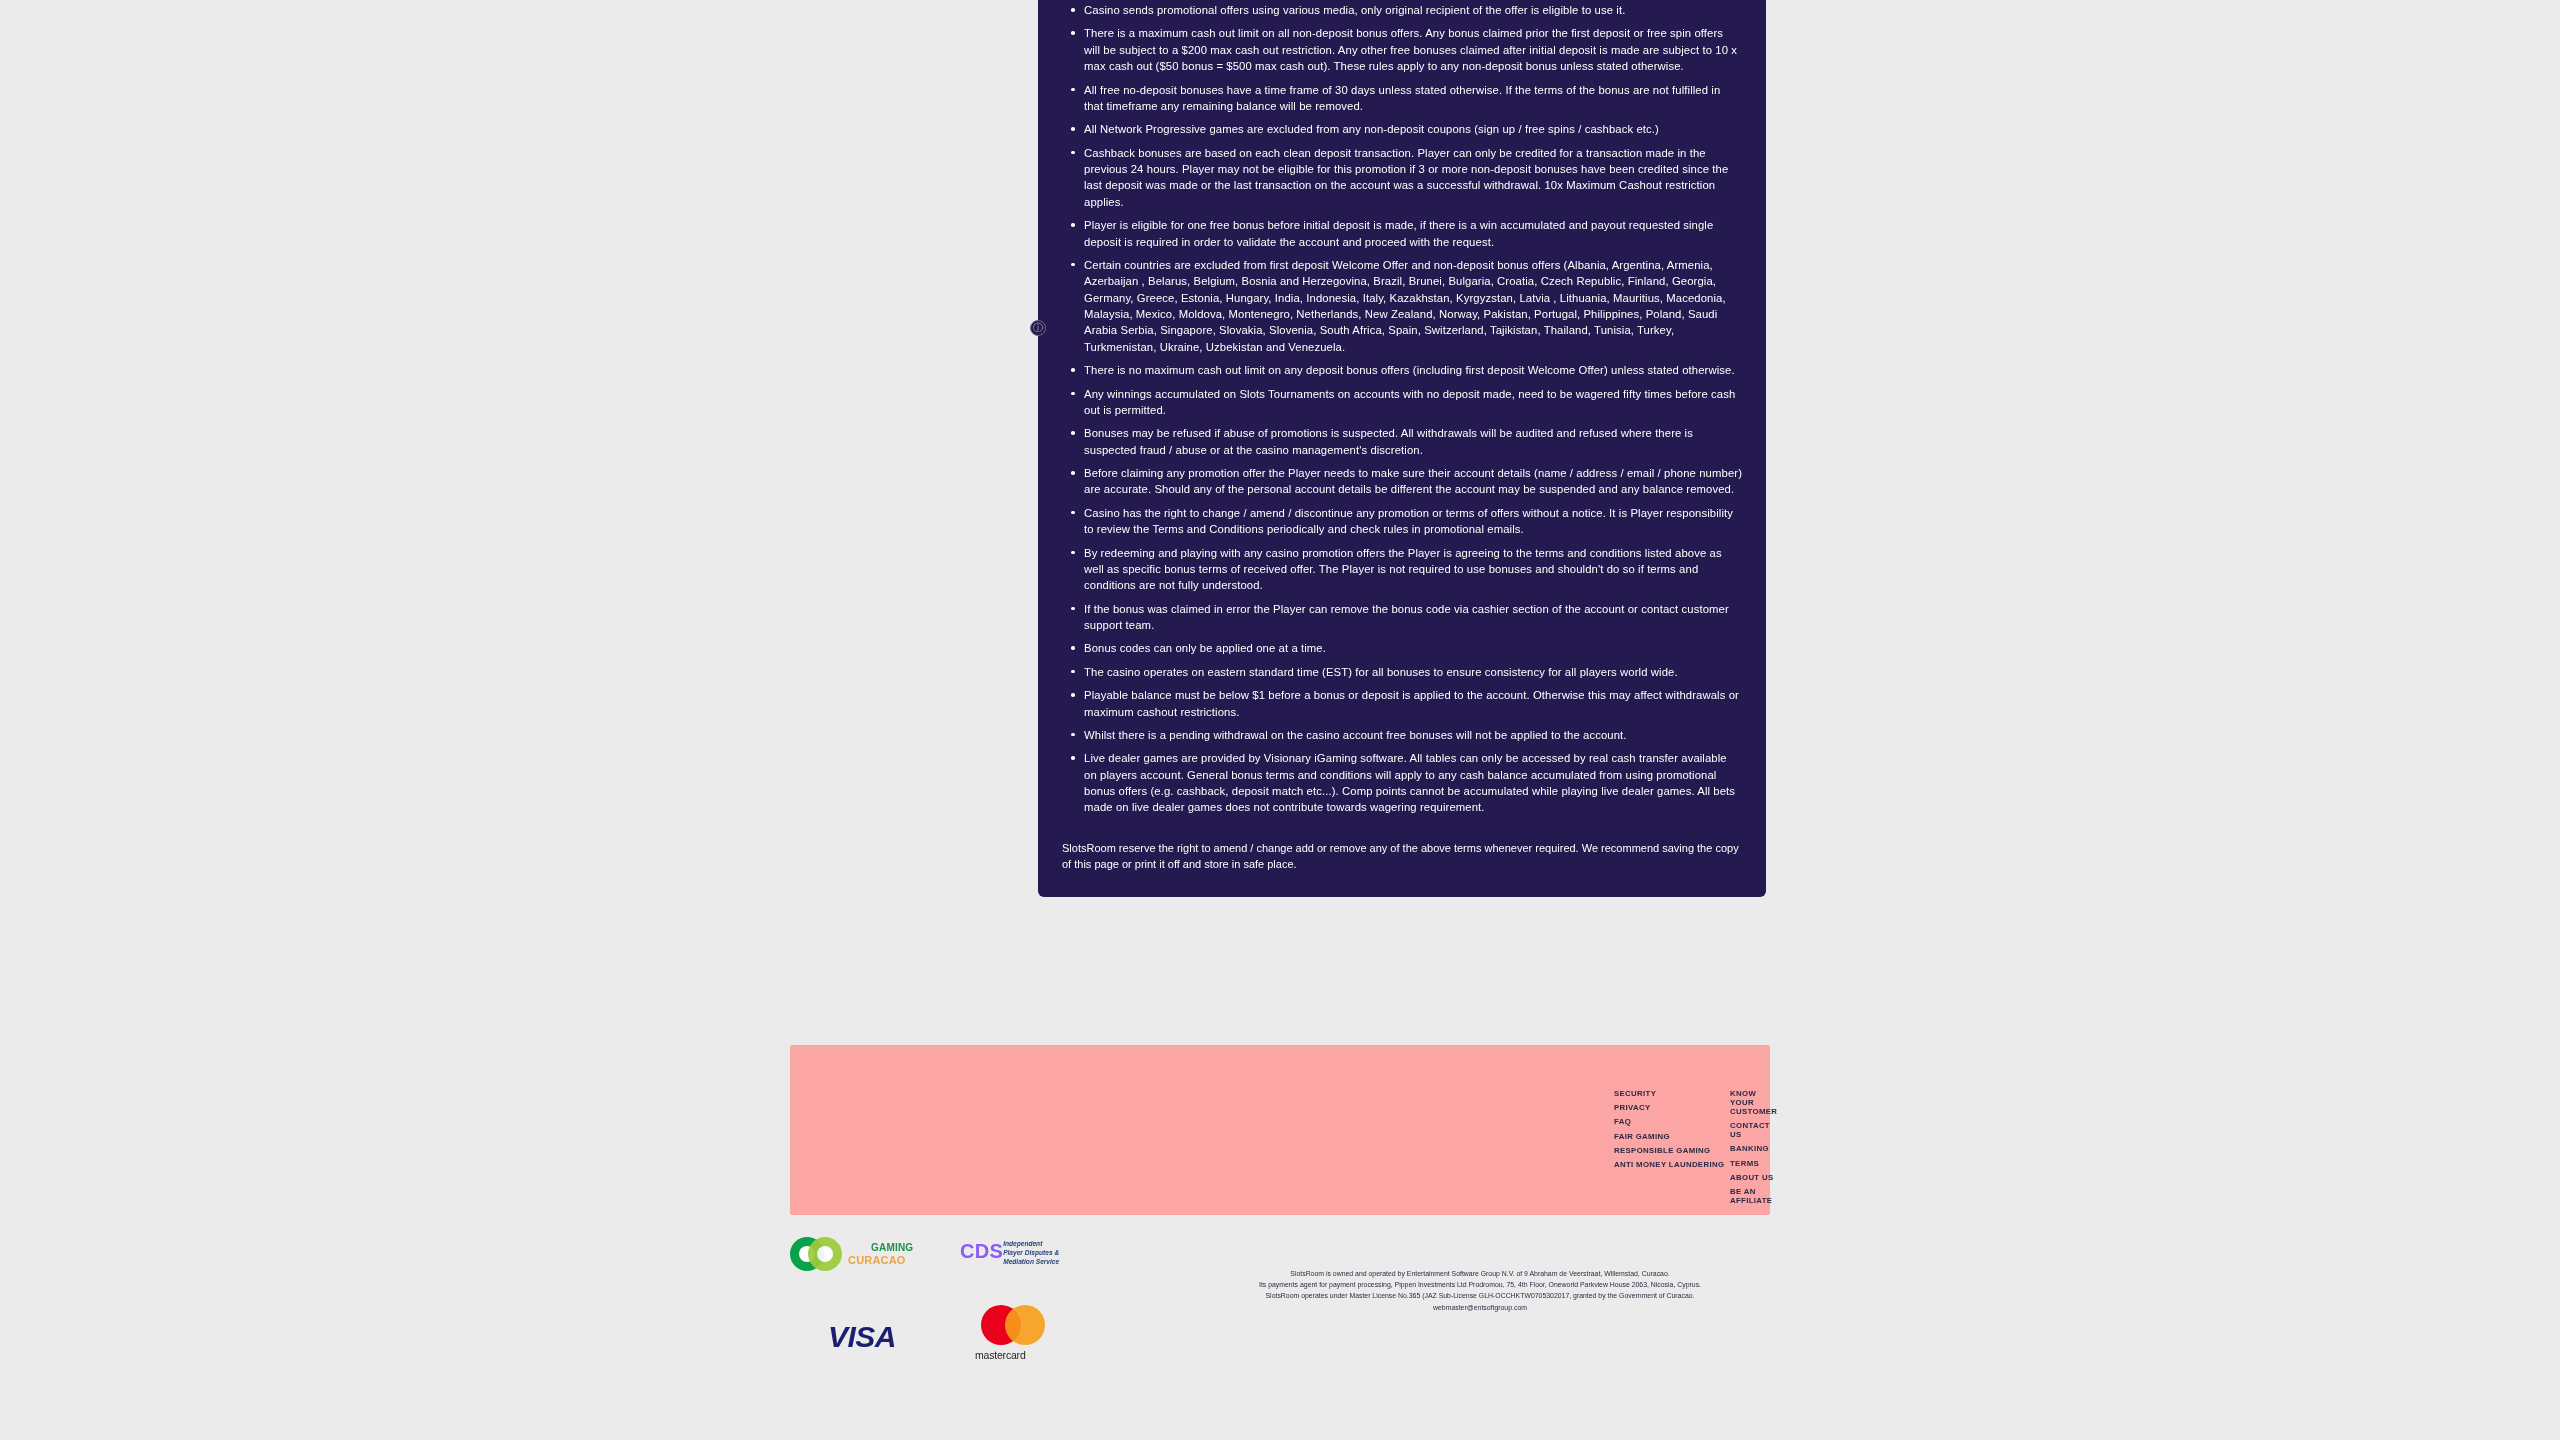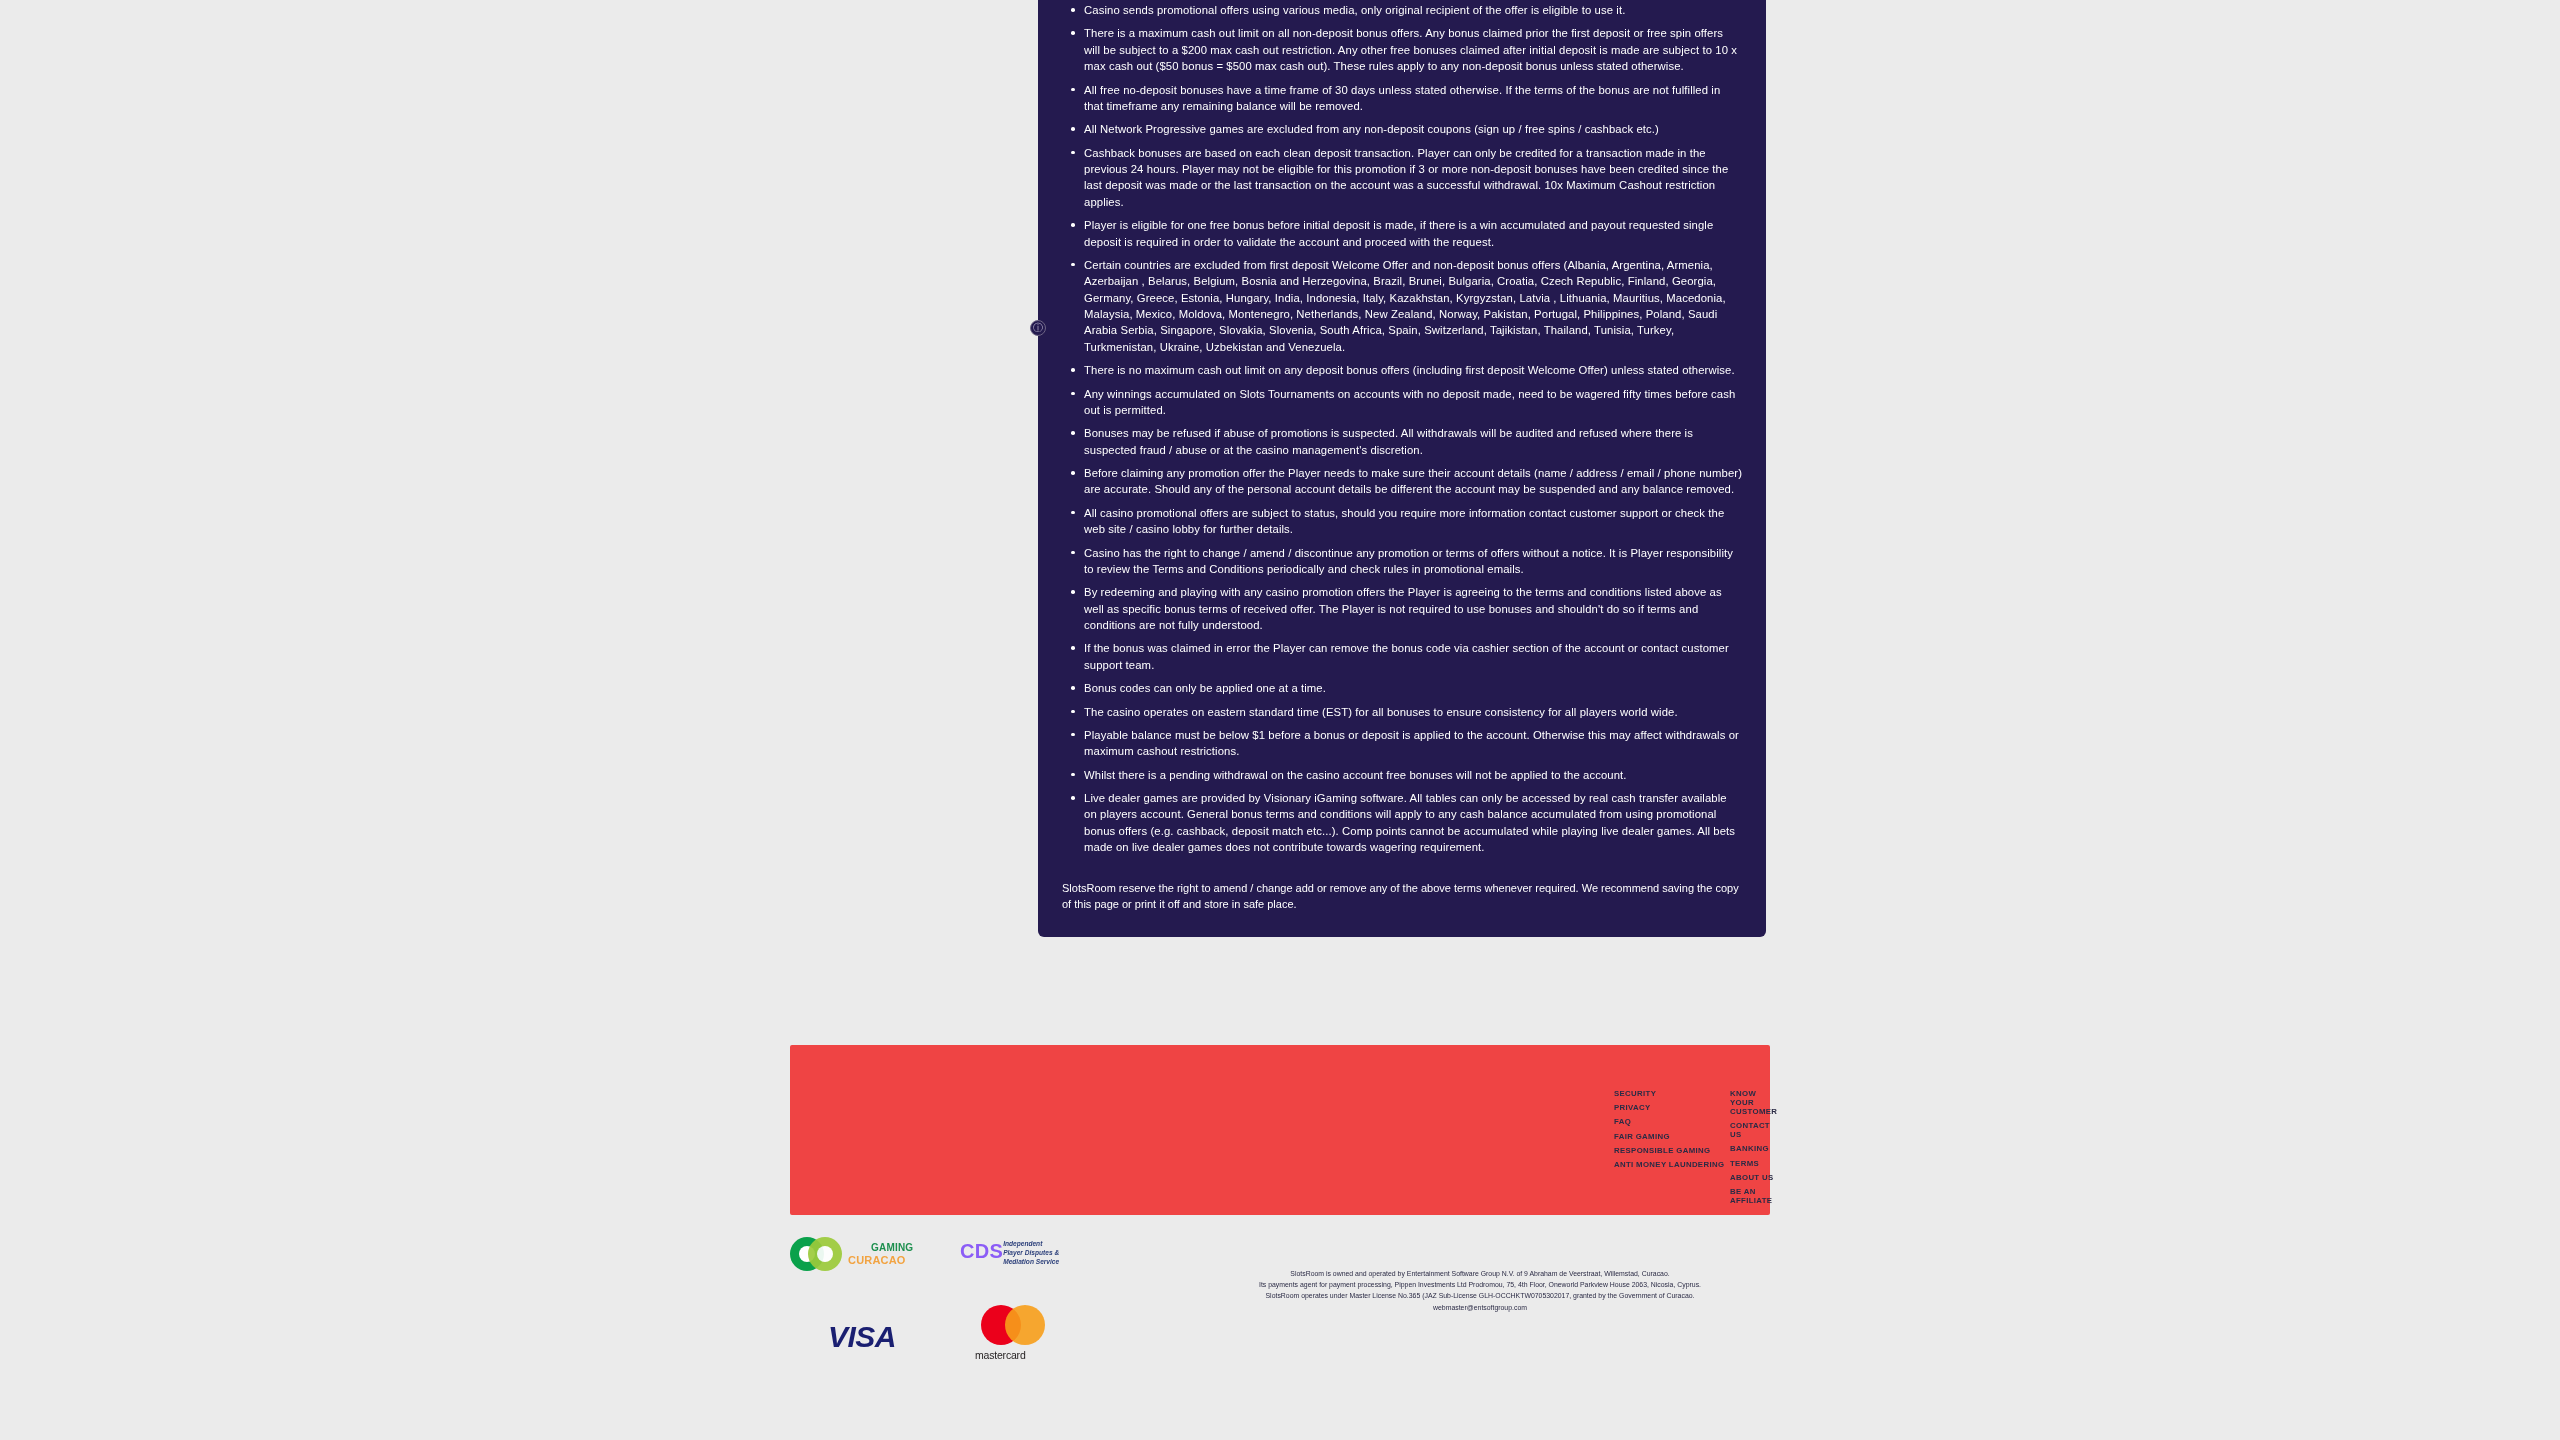--- a/index.html
+++ b/index.html
@@ -80,21 +80,21 @@
     letter-spacing: 0;
   }
 
   
   #footer-card {
     position: absolute;
     left: 790px;
     top: 1045px;
     width: 980px;
     height: 170px;
-    background: #ef4444;
+    background: #fca5a5;
     border-radius: 2px;
   }
   .footer-col {
     position: absolute;
     top: 44px;
   }
   .footer-col .col-title {
     font-size: 7.8px;
     letter-spacing: .35px;
     color: #2b2b45;
@@ -242,21 +242,20 @@
       <li>There is a maximum cash out limit on all non-deposit bonus offers. Any bonus claimed prior the first deposit or free spin offers will be subject to a $200 max cash out restriction. Any other free bonuses claimed after initial deposit is made are subject to 10 x max cash out ($50 bonus = $500 max cash out). These rules apply to any non-deposit bonus unless stated otherwise.</li>
       <li>All free no-deposit bonuses have a time frame of 30 days unless stated otherwise. If the terms of the bonus are not fulfilled in that timeframe any remaining balance will be removed.</li>
       <li>All Network Progressive games are excluded from any non-deposit coupons (sign up / free spins / cashback etc.)</li>
       <li>Cashback bonuses are based on each clean deposit transaction. Player can only be credited for a transaction made in the previous 24 hours. Player may not be eligible for this promotion if 3 or more non-deposit bonuses have been credited since the last deposit was made or the last transaction on the account was a successful withdrawal. 10x Maximum Cashout restriction applies.</li>
       <li>Player is eligible for one free bonus before initial deposit is made, if there is a win accumulated and payout requested single deposit is required in order to validate the account and proceed with the request.</li>
       <li>Certain countries are excluded from first deposit Welcome Offer and non-deposit bonus offers (Albania, Argentina, Armenia, Azerbaijan , Belarus, Belgium, Bosnia and Herzegovina, Brazil, Brunei, Bulgaria, Croatia, Czech Republic, Finland, Georgia, Germany, Greece, Estonia, Hungary, India, Indonesia, Italy, Kazakhstan, Kyrgyzstan, Latvia , Lithuania, Mauritius, Macedonia, Malaysia, Mexico, Moldova, Montenegro, Netherlands, New Zealand, Norway, Pakistan, Portugal, Philippines, Poland, Saudi Arabia Serbia, Singapore, Slovakia, Slovenia, South Africa, Spain, Switzerland, Tajikistan, Thailand, Tunisia, Turkey, Turkmenistan, Ukraine, Uzbekistan and Venezuela.</li>
       <li>There is no maximum cash out limit on any deposit bonus offers (including first deposit Welcome Offer) unless stated otherwise.</li>
       <li>Any winnings accumulated on Slots Tournaments on accounts with no deposit made, need to be wagered fifty times before cash out is permitted.</li>
       <li>Bonuses may be refused if abuse of promotions is suspected. All withdrawals will be audited and refused where there is suspected fraud / abuse or at the casino management's discretion.</li>
       <li>Before claiming any promotion offer the Player needs to make sure their account details (name / address / email / phone number) are accurate. Should any of the personal account details be different the account may be suspended and any balance removed.</li>
-      <li>All casino promotional offers are subject to status, should you require more information contact customer support or check the web site / casino lobby for further details.</li>
       <li>Casino has the right to change / amend / discontinue any promotion or terms of offers without a notice. It is Player responsibility to review the Terms and Conditions periodically and check rules in promotional emails.</li>
       <li>By redeeming and playing with any casino promotion offers the Player is agreeing to the terms and conditions listed above as well as specific bonus terms of received offer. The Player is not required to use bonuses and shouldn't do so if terms and conditions are not fully understood.</li>
       <li>If the bonus was claimed in error the Player can remove the bonus code via cashier section of the account or contact customer support team.</li>
       <li>Bonus codes can only be applied one at a time.</li>
       <li>The casino operates on eastern standard time (EST) for all bonuses to ensure consistency for all players world wide.</li>
       <li>Playable balance must be below $1 before a bonus or deposit is applied to the account. Otherwise this may affect withdrawals or maximum cashout restrictions.</li>
       <li>Whilst there is a pending withdrawal on the casino account free bonuses will not be applied to the account.</li>
       <li>Live dealer games are provided by Visionary iGaming software. All tables can only be accessed by real cash transfer available on players account. General bonus terms and conditions will apply to any cash balance accumulated from using promotional bonus offers (e.g. cashback, deposit match etc...). Comp points cannot be accumulated while playing live dealer games. All bets made on live dealer games does not contribute towards wagering requirement.</li>
     </ul>
     <div id="terms-footnote">SlotsRoom reserve the right to amend / change add or remove any of the above terms whenever required. We recommend saving the copy of this page or print it off and store in safe place.</div>

